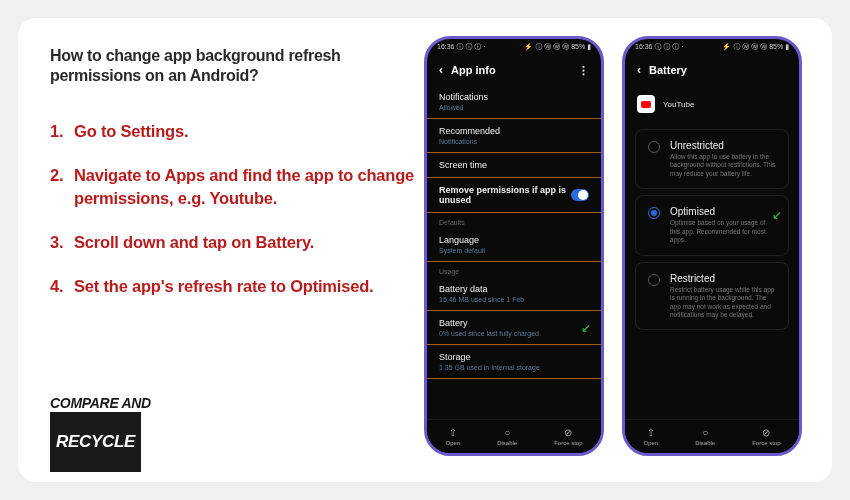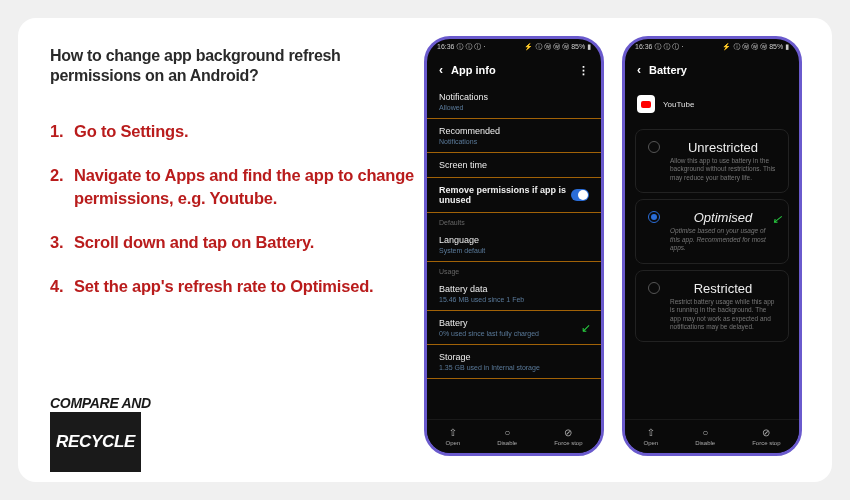--- a/index.html
+++ b/index.html
@@ -168,23 +168,23 @@
     border: 1px solid #222; border-radius: 8px; margin: 6px 10px;
   }
   .radio {
     width: 12px; height: 12px; border: 1.5px solid #555; border-radius: 50%;
     flex-shrink: 0; margin-top: 1px;
   }
   .radio.selected { border-color: #2a6dd8; position: relative; }
   .radio.selected::after {
     content: ""; position: absolute; inset: 2px; background: #2a6dd8; border-radius: 50%;
   }
-  .radio-text .ttl { font-size: 13px; color: #eee; text-align: center; }
+  .radio-text .ttl { font-size: 10px; color: #eee; }
   .radio-text .dsc { font-size: 6.5px; color: #777; margin-top: 2px; line-height: 1.3; }
-  .radio-row.rel { position: relative; font-style: italic; }
+  .radio-row.rel { position: relative; }
 </style>
 </head>
 <body>
 
 <div class="card">
 
   <h1 class="heading">How to change app background refresh permissions on an Android?</h1>
 
   <ol class="steps">
     <li>Go to Settings.</li>

